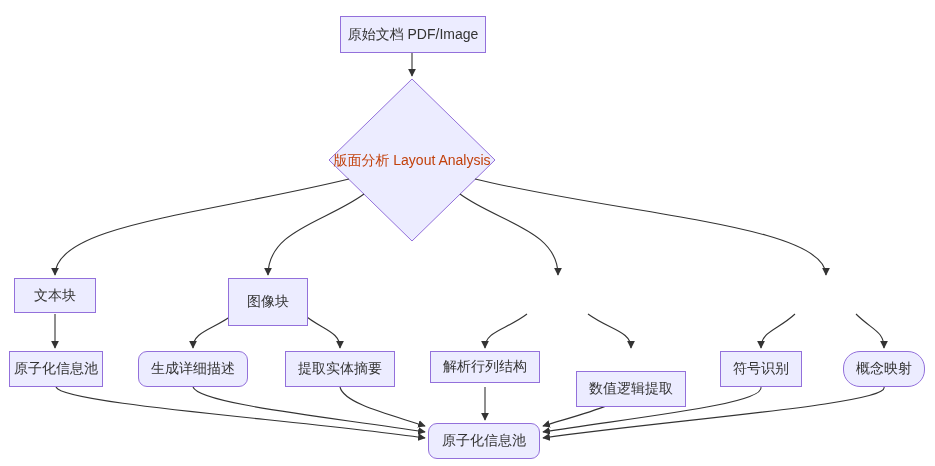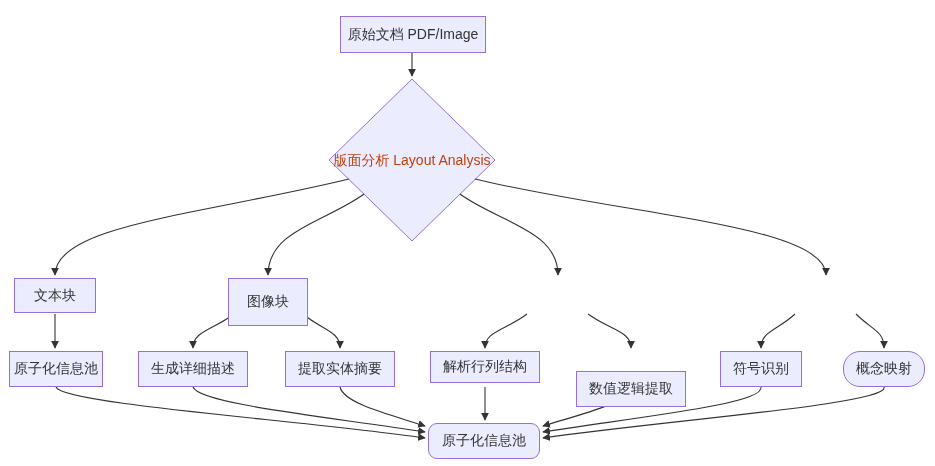--- a/index.html
+++ b/index.html
@@ -70,21 +70,21 @@
   </svg>
 
   <div class="node" style="left:340px;top:16px;width:146px;height:37px;">原始文档 PDF/Image</div>
 
   <div class="diamond-label" style="left:312px;top:152px;width:200px;">版面分析 Layout Analysis</div>
 
   <div class="node" style="left:14px;top:278px;width:82px;height:35px;">文本块</div>
   <div class="node" style="left:228px;top:278px;width:80px;height:48px;">图像块</div>
 
   <div class="node" style="left:9px;top:351px;width:94px;height:36px;">原子化信息池</div>
-  <div class="node" style="left:138px;top:351px;width:110px;height:36px;">生成详细描述</div>
+  <div class="node" style="left:138px;top:351px;width:110px;height:36px;border-radius:9px;">生成详细描述</div>
   <div class="node" style="left:285px;top:351px;width:110px;height:36px;">提取实体摘要</div>
   <div class="node" style="left:430px;top:351px;width:110px;height:32px;">解析行列结构</div>
   <div class="node" style="left:576px;top:371px;width:110px;height:36px;">数值逻辑提取</div>
   <div class="node" style="left:720px;top:351px;width:82px;height:36px;">符号识别</div>
   <div class="node" style="left:843px;top:351px;width:82px;height:36px;border-radius:17px;">概念映射</div>
 
   <div class="node" style="left:428px;top:423px;width:112px;height:36px;border-radius:9px;">原子化信息池</div>
 
 </div>
 

